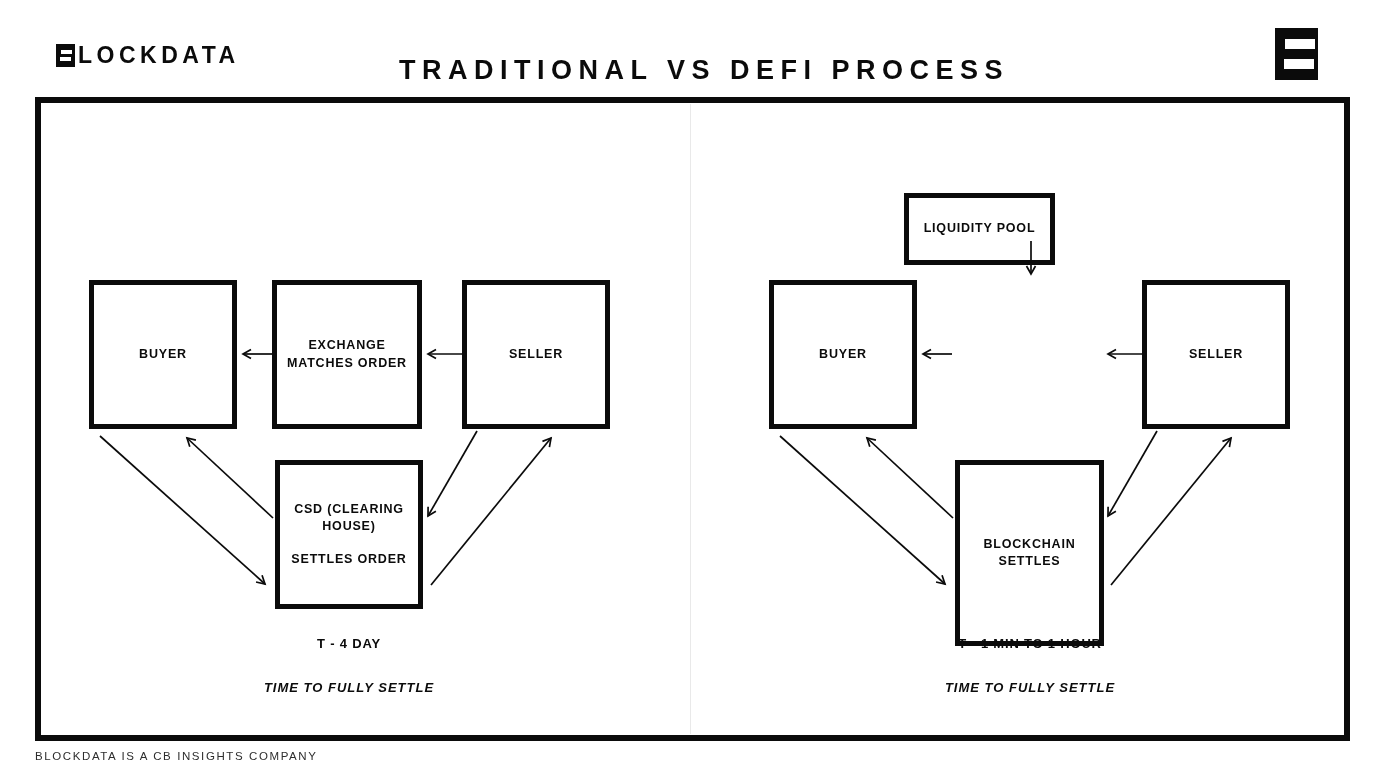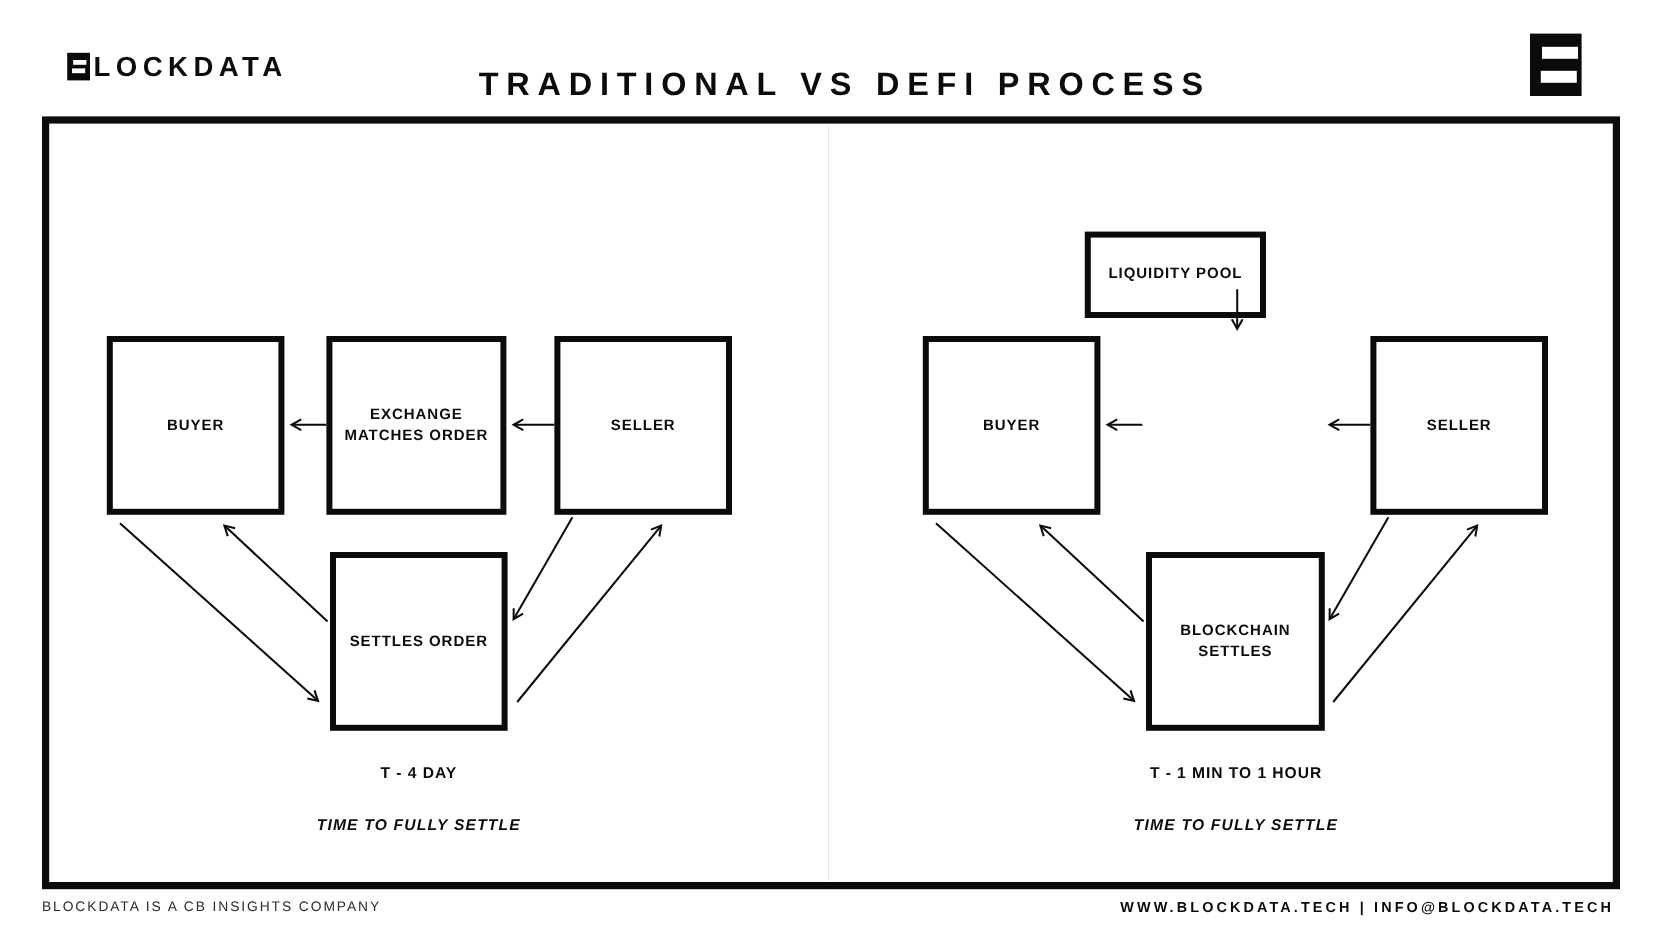--- a/index.html
+++ b/index.html
@@ -87,33 +87,34 @@
   <div class="node" style="left:89px;top:280px;width:148px;height:149px;">
     <span class="para">BUYER</span>
   </div>
   <div class="node" style="left:272px;top:280px;width:150px;height:149px;">
     <span class="para" style="max-width:132px;">EXCHANGE MATCHES ORDER</span>
   </div>
   <div class="node" style="left:462px;top:280px;width:148px;height:149px;">
     <span class="para">SELLER</span>
   </div>
   <div class="node" style="left:275px;top:460px;width:148px;height:149px;">
+    <span class="para" style="max-width:128px;">CSD (CLEARING HOUSE)</span>
     <span class="para">SETTLES ORDER</span>
   </div>
 
   <div class="node" style="left:904px;top:165px;width:151px;height:72px;margin-top:28px;">
     <span class="para">LIQUIDITY POOL</span>
   </div>
   <div class="node" style="left:769px;top:280px;width:148px;height:149px;">
     <span class="para">BUYER</span>
   </div>
   <div class="node" style="left:1142px;top:280px;width:148px;height:149px;">
     <span class="para">SELLER</span>
   </div>
-  <div class="node" style="left:955px;top:460px;width:149px;height:149px;">
+  <div class="node" style="left:955px;top:460px;width:149px;height:186px;">
     <span class="para" style="max-width:120px;">BLOCKCHAIN SETTLES</span>
   </div>
 
   <div class="caption" style="left:189px;top:636px;">T - 4 DAY</div>
   <div class="caption italic" style="left:189px;top:668px;">TIME TO FULLY SETTLE</div>
   <div class="caption" style="left:870px;top:636px;">T - 1 MIN TO 1 HOUR</div>
   <div class="caption italic" style="left:870px;top:668px;">TIME TO FULLY SETTLE</div>
 
   <svg class="arrows" width="1378" height="778" viewBox="0 0 1378 778">
     <defs>
@@ -132,15 +133,14 @@
     <line x1="1031" y1="241" x2="1031" y2="274" marker-end="url(#ah)"></line>
     <line x1="952" y1="354" x2="923" y2="354" marker-end="url(#ah)"></line>
     <line x1="1142" y1="354" x2="1108" y2="354" marker-end="url(#ah)"></line>
     <line x1="780" y1="436" x2="945" y2="584" marker-end="url(#ah)"></line>
     <line x1="953" y1="518" x2="867" y2="438" marker-end="url(#ah)"></line>
     <line x1="1157" y1="431" x2="1108" y2="516" marker-end="url(#ah)"></line>
     <line x1="1111" y1="585" x2="1231" y2="438" marker-end="url(#ah)"></line>
   </svg>
 
   <div class="footer-left">BLOCKDATA IS A CB INSIGHTS COMPANY</div>
-  <div class="footer-right">WWW.BLOCKDATA.TECH | INFO@BLOCKDATA.TECH</div>
 
 </div>
 
 </body></html>

